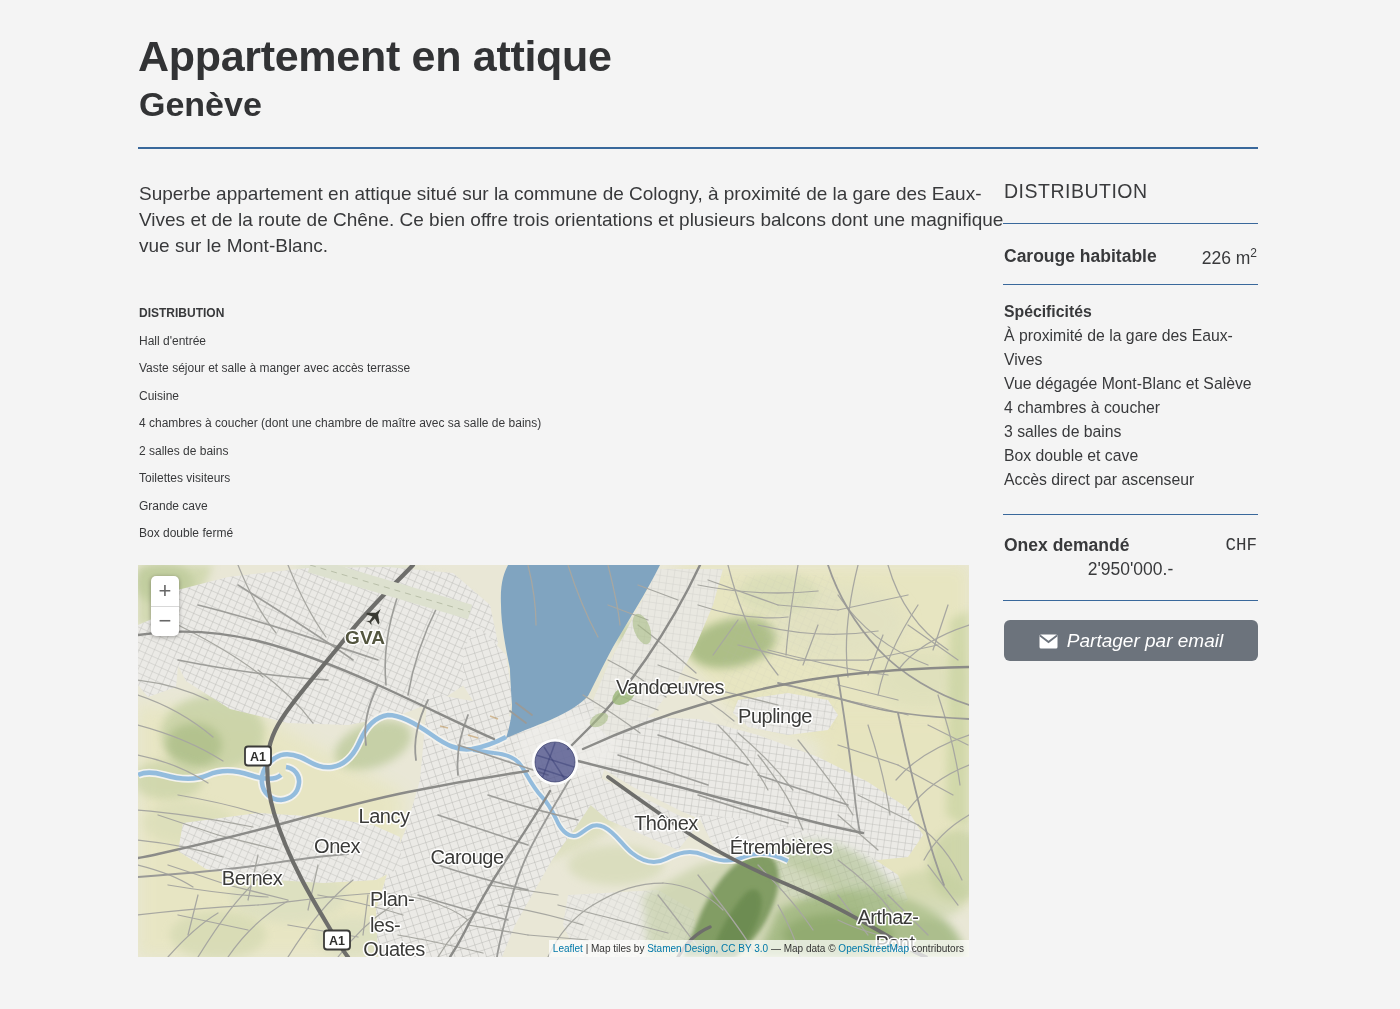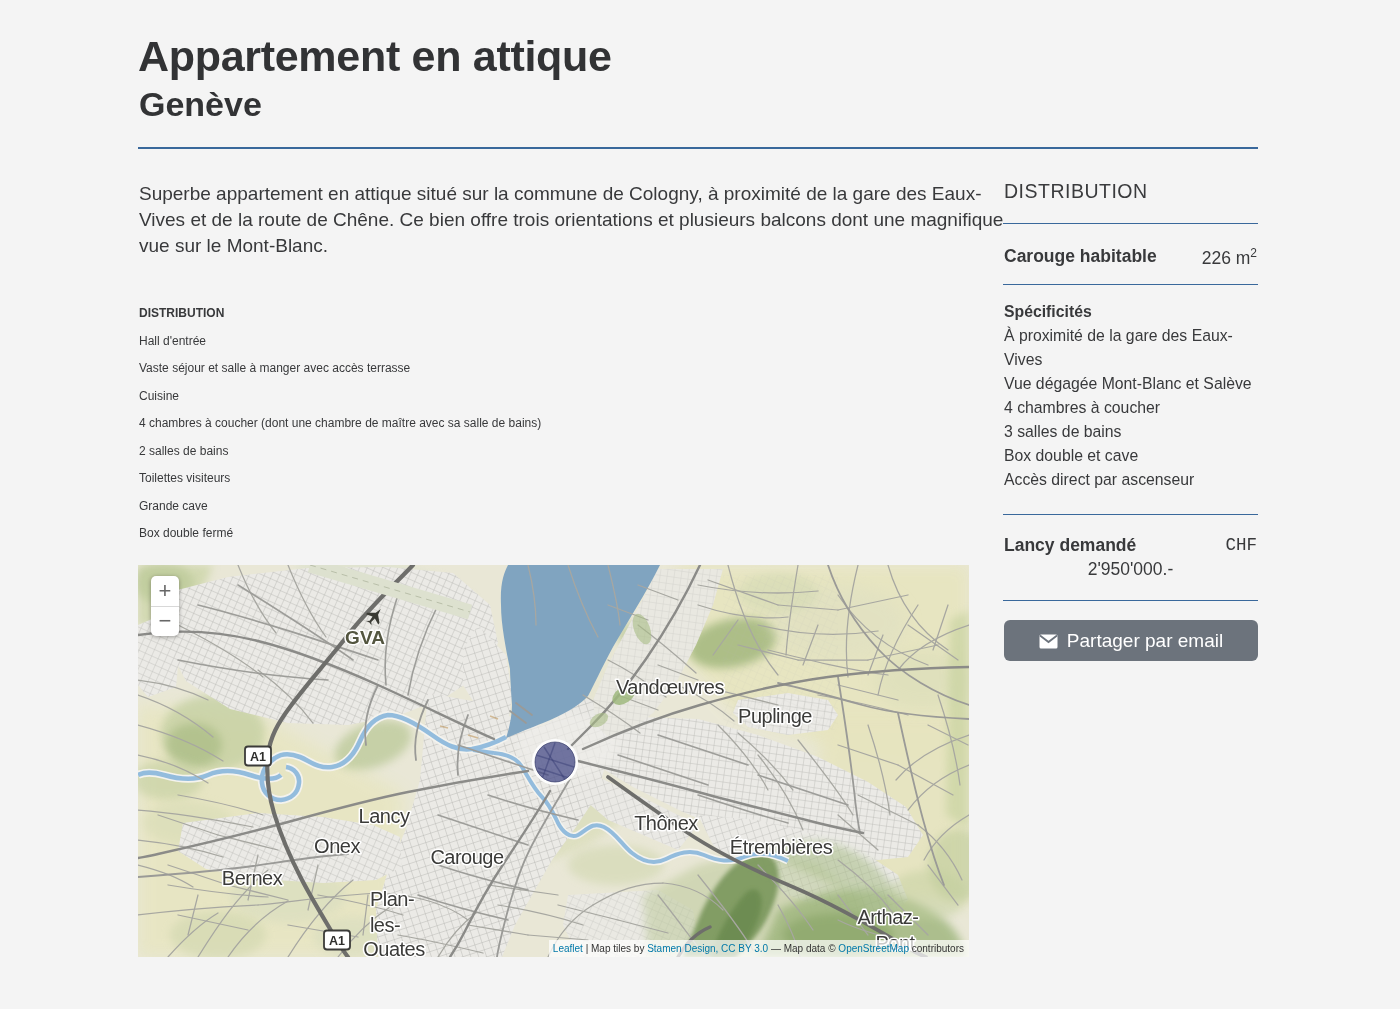--- a/index.html
+++ b/index.html
@@ -16,21 +16,21 @@
 .zctl .zin,.zctl .zout{position:absolute;left:0;width:28px;height:30px;text-align:center;color:#676767;font-size:22px;line-height:29px;font-weight:400;}
 .zctl .zin{top:0;border-bottom:1px solid #d8d8d8;}
 .zctl .zout{top:30px;}
 .attrib{position:absolute;right:0;bottom:0;height:17px;background:rgba(255,255,255,0.72);font-size:10px;line-height:17px;color:#333;padding:0 5px 0 4px;white-space:nowrap;z-index:30;}
 .attrib a{color:#0078a8;text-decoration:none;}
 .sidebar{position:absolute;left:1003px;top:170px;width:255px;}
 .sb-h{position:absolute;left:1px;top:10px;font-size:19.5px;letter-spacing:0.5px;color:#3a3b3d;}
 .sb-rule{position:absolute;left:0;width:255px;border-top:1.5px solid #39689b;}
 .sb-row{position:absolute;left:1px;width:253px;font-size:17.5px;}
 .sb-list{position:absolute;left:1px;font-size:16.8px;line-height:24px;white-space:nowrap;transform:scaleX(0.94);transform-origin:0 0;}
-.btn{position:absolute;left:1px;top:450px;width:254px;height:41px;background:#6c737c;border-radius:6px;color:#fff;text-align:center;font-size:19px;line-height:41px;}
+.btn{position:absolute;left:1px;top:450px;width:254px;height:41px;background:#6c737c;border-radius:6px;color:#fff;text-align:center;font-size:19px;line-height:41px;font-style:italic;}
 .btn svg{vertical-align:-2px;margin-right:9px;}
 sup{font-size:12px;}
 </style>
 </head>
 <body>
 <div class="page">
   <div class="h1">Appartement en attique</div>
   <div class="h2">Genève</div>
   <div class="toprule"></div>
   <div class="intro">Superbe appartement en attique situé sur la commune de Cologny, à proximité de la gare des Eaux-<br>Vives et de la route de Chêne. Ce bien offre trois orientations et plusieurs balcons dont une magnifique<br>vue sur le Mont-Blanc.</div>
@@ -344,21 +344,21 @@
     <div class="attrib"><a>Leaflet</a> | Map tiles by <a>Stamen Design, CC BY 3.0</a> — Map data © <a>OpenStreetMap</a> contributors</div>
   </div>
 
   <div class="sidebar">
     <div class="sb-h">DISTRIBUTION</div>
     <div class="sb-rule" style="top:53px;"></div>
     <div class="sb-row" style="top:76px;"><span class="bold">Carouge habitable</span><span style="float:right;">226 m<sup>2</sup></span></div>
     <div class="sb-rule" style="top:114px;"></div>
     <div class="sb-list" style="top:130px;"><span class="bold">Spécificités</span><br>À proximité de la gare des Eaux-<br>Vives<br>Vue dégagée Mont-Blanc et Salève<br>4 chambres à coucher<br>3 salles de bains<br>Box double et cave<br>Accès direct par ascenseur</div>
     <div class="sb-rule" style="top:344px;"></div>
-    <div class="sb-row" style="top:365px;"><span class="bold">Lancy demandé</span><span style="float:right;font-family:Liberation Mono, monospace;">CHF</span></div>
+    <div class="sb-row" style="top:365px;"><span class="bold">Onex demandé</span><span style="float:right;font-family:Liberation Mono, monospace;">CHF</span></div>
     <div class="sb-row" style="top:389px;text-align:center;">2'950'000.-</div>
     <div class="sb-rule" style="top:430px;"></div>
     <div class="btn"><svg width="19" height="15" viewBox="0 0 19 15" fill="none">
           <rect x="0.5" y="0.5" width="18" height="14" rx="1.5" fill="#fff"></rect>
           <path d="M1 1.5 L9.5 8 L18 1.5" stroke="#6c737c" stroke-width="1.8" fill="none"></path>
         </svg>Partager par email</div>
   </div>
 </div>
 
 </body></html>

